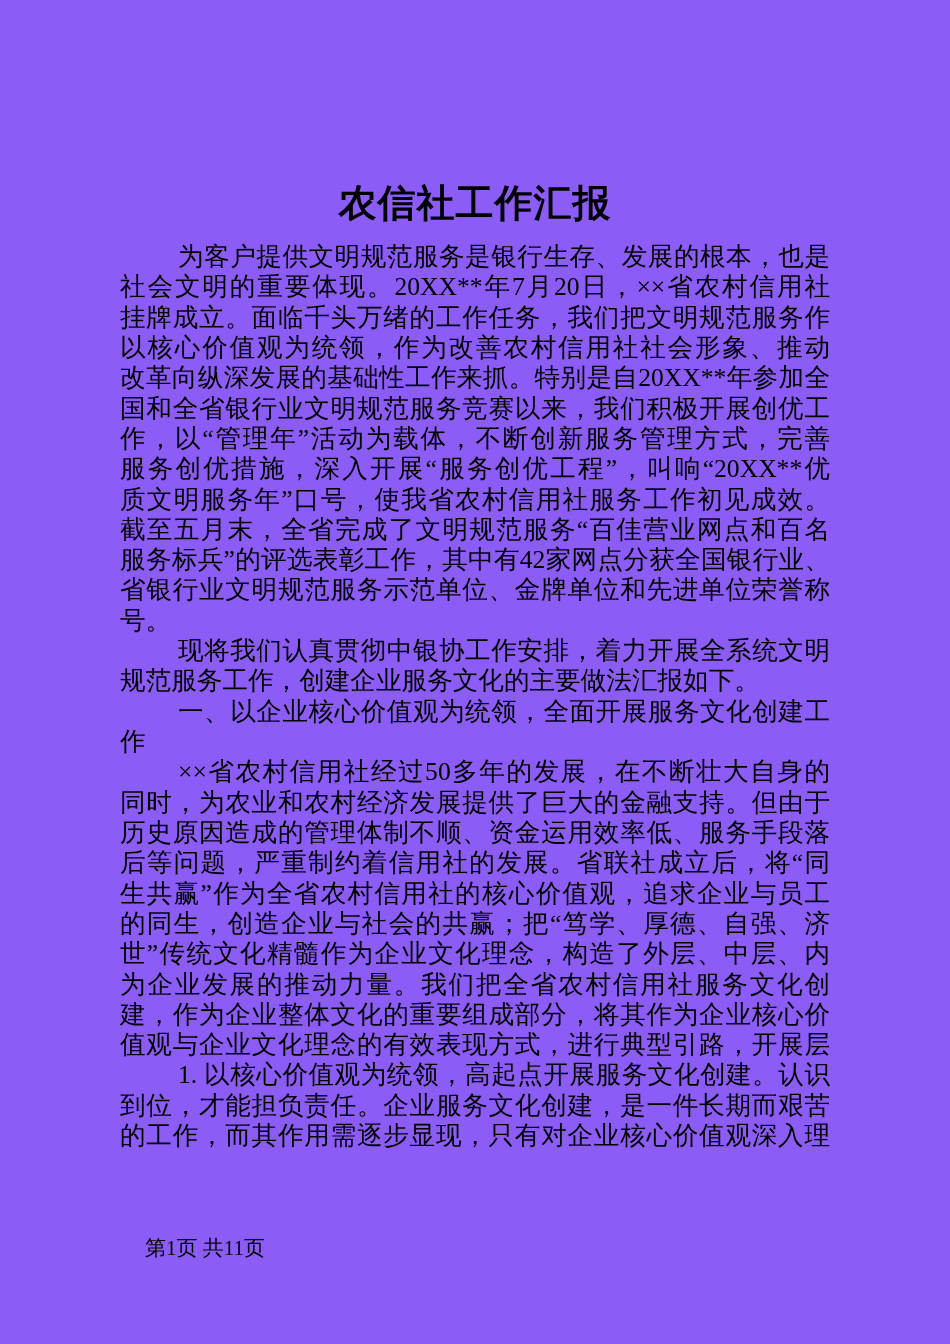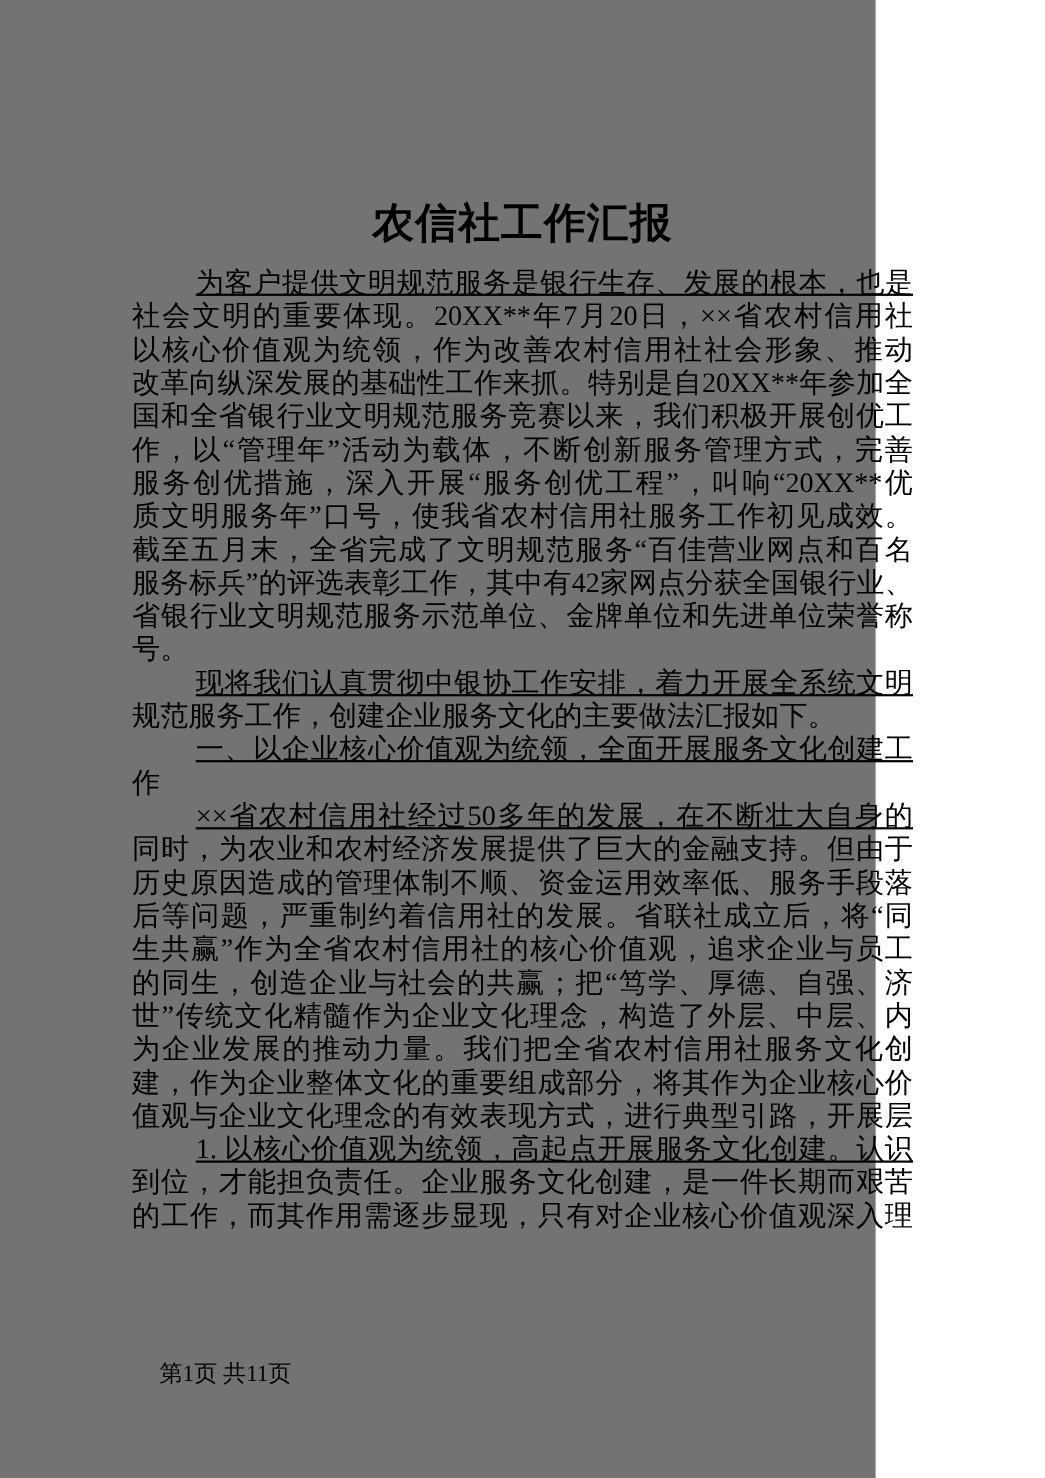--- a/index.html
+++ b/index.html
@@ -5,23 +5,23 @@
   html, body {
     margin: 0;
     padding: 0;
     width: 950px;
     height: 1344px;
     background: #ffffff;
     overflow: hidden;
   }
   .page {
     position: relative;
-    width: 796px;
+    width: 950px;
     height: 1344px;
-    background: #737373;
+    background: #8b5cf6;
     color: #000000;
     font-family: "Liberation Serif", serif;
   }
   .doc-title {
     position: absolute;
     top: 179px;
     left: 120px;
     width: 710px;
     margin: 0;
     text-align: center;
@@ -43,21 +43,20 @@
   .line {
     line-height: 30.32px;
     height: 30.32px;
     text-align: justify;
     text-align-last: justify;
     text-justify: inter-character;
     overflow: hidden;
   }
   .line.first {
     padding-left: 58px;
-    text-decoration: underline;
   }
   .line.end {
     text-align: left;
     text-align-last: left;
   }
   .page-footer {
     position: absolute;
     top: 1234px;
     left: 145px;
     width: 710px;
@@ -69,20 +68,21 @@
 </style>
 </head>
 <body>
 
 <div class="page">
   <h1 class="doc-title">农信社工作汇报</h1>
 
   <div class="doc-body" id="doc-body">
       <div class="line first">为客户提供文明规范服务是银行生存、发展的根本，也是</div>
       <div class="line">社会文明的重要体现。20XX**年7月20日，××省农村信用社</div>
+      <div class="line">挂牌成立。面临千头万绪的工作任务，我们把文明规范服务作</div>
       <div class="line">以核心价值观为统领，作为改善农村信用社社会形象、推动</div>
       <div class="line">改革向纵深发展的基础性工作来抓。特别是自20XX**年参加全</div>
       <div class="line">国和全省银行业文明规范服务竞赛以来，我们积极开展创优工</div>
       <div class="line">作，以“管理年”活动为载体，不断创新服务管理方式，完善</div>
       <div class="line">服务创优措施，深入开展“服务创优工程”，叫响“20XX**优</div>
       <div class="line">质文明服务年”口号，使我省农村信用社服务工作初见成效。</div>
       <div class="line">截至五月末，全省完成了文明规范服务“百佳营业网点和百名</div>
       <div class="line">服务标兵”的评选表彰工作，其中有42家网点分获全国银行业、</div>
       <div class="line">省银行业文明规范服务示范单位、金牌单位和先进单位荣誉称</div>
       <div class="line end">号。</div>

